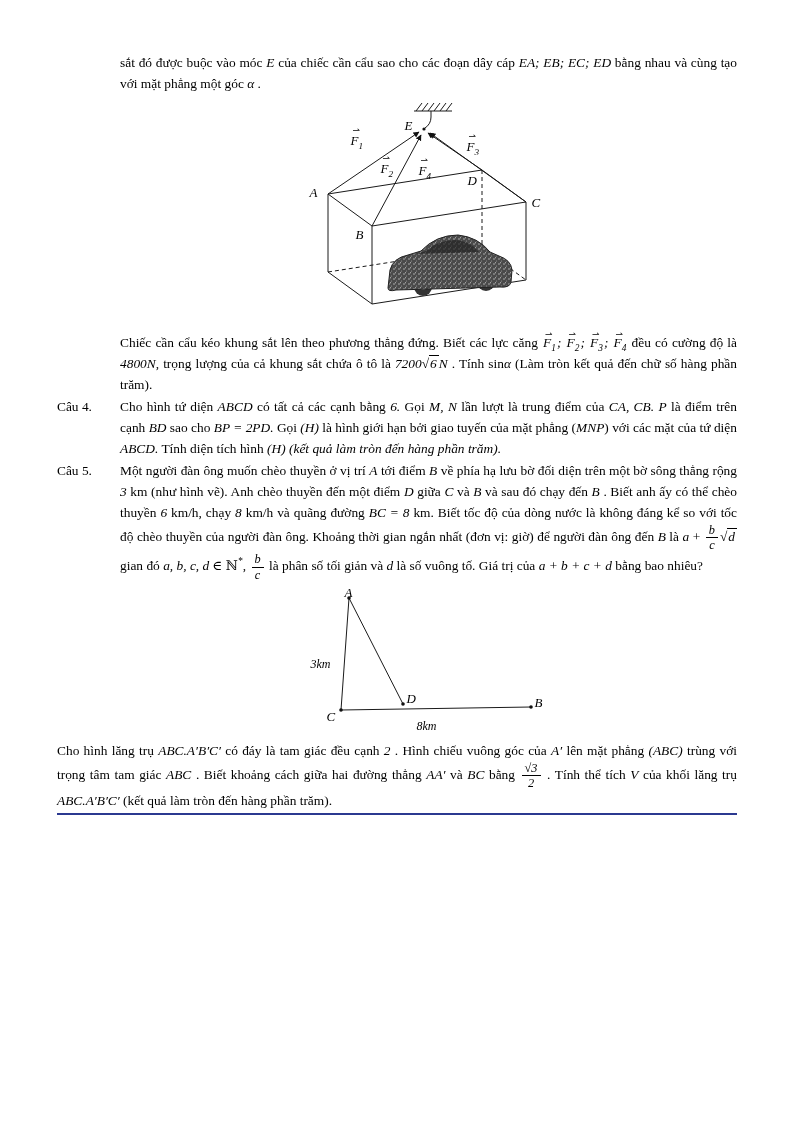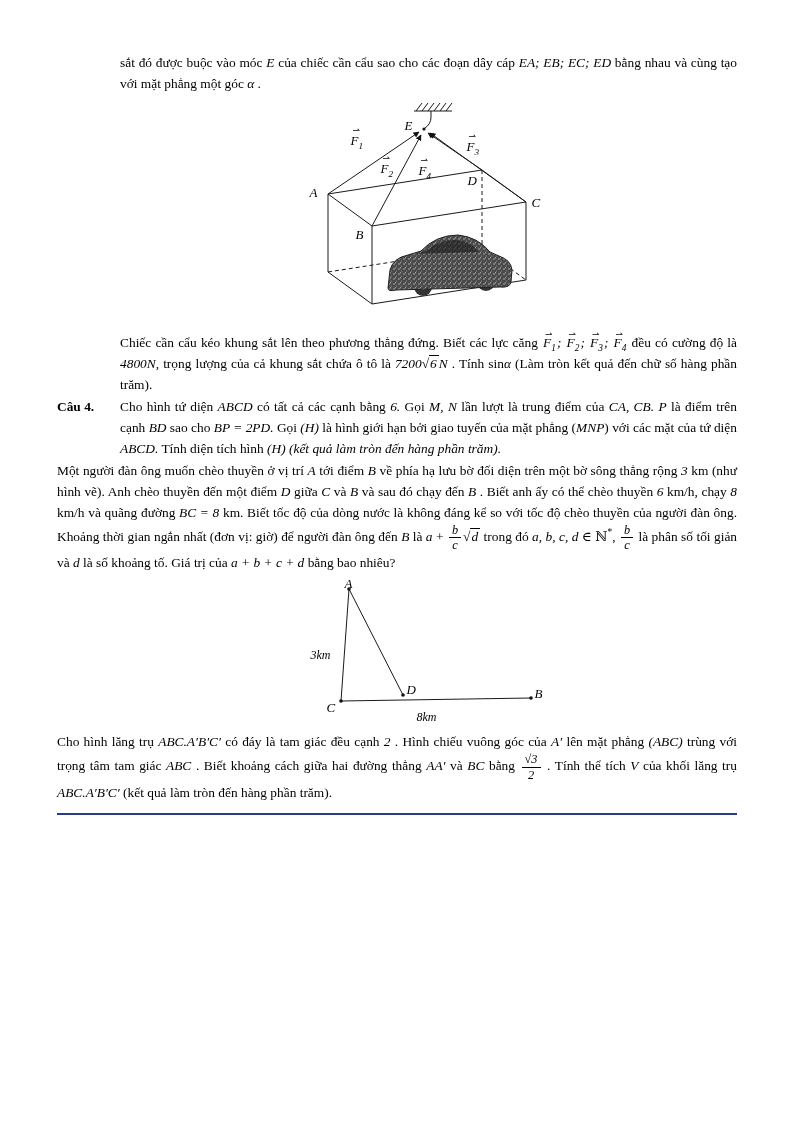--- a/index.html
+++ b/index.html
@@ -5,21 +5,21 @@
   *{margin:0;padding:0;box-sizing:border-box}
   html,body{background:#ffffff}
   .page{
     position:relative;width:794px;height:826px;background:#fff;overflow:hidden;
     font-family:"Liberation Serif","DejaVu Serif",serif;
     font-size:13.4px;line-height:21px;color:#000;
   }
   .content{position:absolute;left:57px;right:57px;top:52px}
   .para{margin-left:63px;text-align:justify}
   .qrow{display:flex;margin-top:1px}
-  .qlabel{flex:0 0 63px;font-weight:bold}
+  .qlabel{flex:0 0 63px;font-weight:normal}
   .qbody{flex:1;text-align:justify}
   .m,.i{font-style:italic}
   sup{font-size:.7em;line-height:0}
   sub{font-size:.7em;line-height:0}
   .frac{display:inline-flex;flex-direction:column;text-align:center;vertical-align:middle;
         line-height:1.15;font-size:.92em;margin:0 2px;font-style:italic}
   .frac .num{border-bottom:1px solid #000;padding:0 3px}
   .frac .den{padding:0 3px}
   .sqrt{display:inline-block;white-space:nowrap}
   .sqrt .sign{font-style:normal}
@@ -117,27 +117,28 @@
     </div>
 
     <p class="para"><span>Chiếc cần cẩu kéo khung sắt lên theo phương thẳng đứng. Biết các lực căng </span><span class="vec"><span class="arrow">⇀</span><span>F</span><sub>1</sub></span><span class="m">; </span><span class="vec"><span class="arrow">⇀</span><span>F</span><sub>2</sub></span><span class="m">; </span><span class="vec"><span class="arrow">⇀</span><span>F</span><sub>3</sub></span><span class="m">; </span><span class="vec"><span class="arrow">⇀</span><span>F</span><sub>4</sub></span><span> đều có cường độ là </span><span class="m">4800N</span><span>, trọng lượng của cả khung sắt chứa ô tô là </span><span class="m">7200</span><span class="sqrt"><span class="sign">√</span><span class="rad">6</span></span><span class="m">N</span><span> . Tính sin</span><span class="m">α</span><span> (Làm tròn kết quả đến chữ số hàng phần trăm).</span></p>
 
     <div class="qrow">
       <div class="qlabel">Câu 4.</div>
       <div class="qbody"><span>Cho hình tứ diện </span><span class="m">ABCD</span><span> có tất cả các cạnh bằng </span><span class="m">6.</span><span> Gọi </span><span class="m">M, N</span><span> lần lượt là trung điểm của </span><span class="m">CA, CB.</span><span> </span><span class="m">P</span><span> là điểm trên cạnh </span><span class="m">BD</span><span> sao cho </span><span class="m">BP = 2PD.</span><span> Gọi </span><span class="m">(H)</span><span> là hình giới hạn bởi giao tuyến của mặt phẳng (</span><span class="m">MNP</span><span>) với các mặt của tứ diện </span><span class="m">ABCD.</span><span> Tính diện tích hình </span><span class="m">(H)</span><span> </span><span class="i">(kết quả làm tròn đến hàng phần trăm).</span></div>
     </div>
 
     <div class="qrow">
+      <div class="qlabel">Câu 5.</div>
       <div class="qbody"><span>Một người đàn ông muốn chèo thuyền ở vị trí </span><span class="m">A</span><span> tới điểm </span><span class="m">B</span><span> về phía hạ lưu bờ đối diện trên một bờ sông thẳng rộng </span><span class="m">3</span><span> km (như hình vẽ). Anh chèo thuyền đến một điểm </span><span class="m">D</span><span> giữa </span><span class="m">C</span><span> và </span><span class="m">B</span><span> và sau đó chạy đến </span><span class="m">B</span><span> . Biết anh ấy có thể chèo thuyền </span><span class="m">6</span><span> km/h, chạy </span><span class="m">8</span><span> km/h và quãng đường </span><span class="m">BC = 8</span><span> km. Biết tốc độ của dòng nước là không đáng kể so với tốc độ chèo thuyền của người đàn ông. Khoảng thời gian ngắn nhất (đơn vị: giờ) để người đàn ông đến </span><span class="m">B</span><span> là </span><span class="m">a</span><span> + </span><span class="frac">
             <span class="num">b</span>
             <span class="den">c</span>
-          </span><span class="sqrt"><span class="sign">√</span><span class="rad">d</span></span><span> trong đó </span><span class="m">a, b, c, d</span><span> ∈ ℕ</span><sup>*</sup><span>, </span><span class="frac">
+          </span><span class="sqrt"><span class="sign">√</span><span class="rad">d</span></span><span> gian đó </span><span class="m">a, b, c, d</span><span> ∈ ℕ</span><sup>*</sup><span>, </span><span class="frac">
             <span class="num">b</span>
             <span class="den">c</span>
-          </span><span> là phân số tối giản và </span><span class="m">d</span><span> là số khoảng tố. Giá trị của </span><span class="m">a + b + c + d</span><span> bằng bao nhiêu?</span></div>
+          </span><span> là phân số tối giản và </span><span class="m">d</span><span> là số vuông tố. Giá trị của </span><span class="m">a + b + c + d</span><span> bằng bao nhiêu?</span></div>
     </div>
 
     <div class="figwrap">
       <div class="fig fig2">
         <svg width="252" height="152" viewBox="0 0 252 152">
           <g>
             <line x1="46" y1="12" x2="38" y2="124"></line>
             <line x1="38" y1="124" x2="228" y2="121"></line>
             <line x1="46" y1="12" x2="100" y2="118"></line>
           </g>

